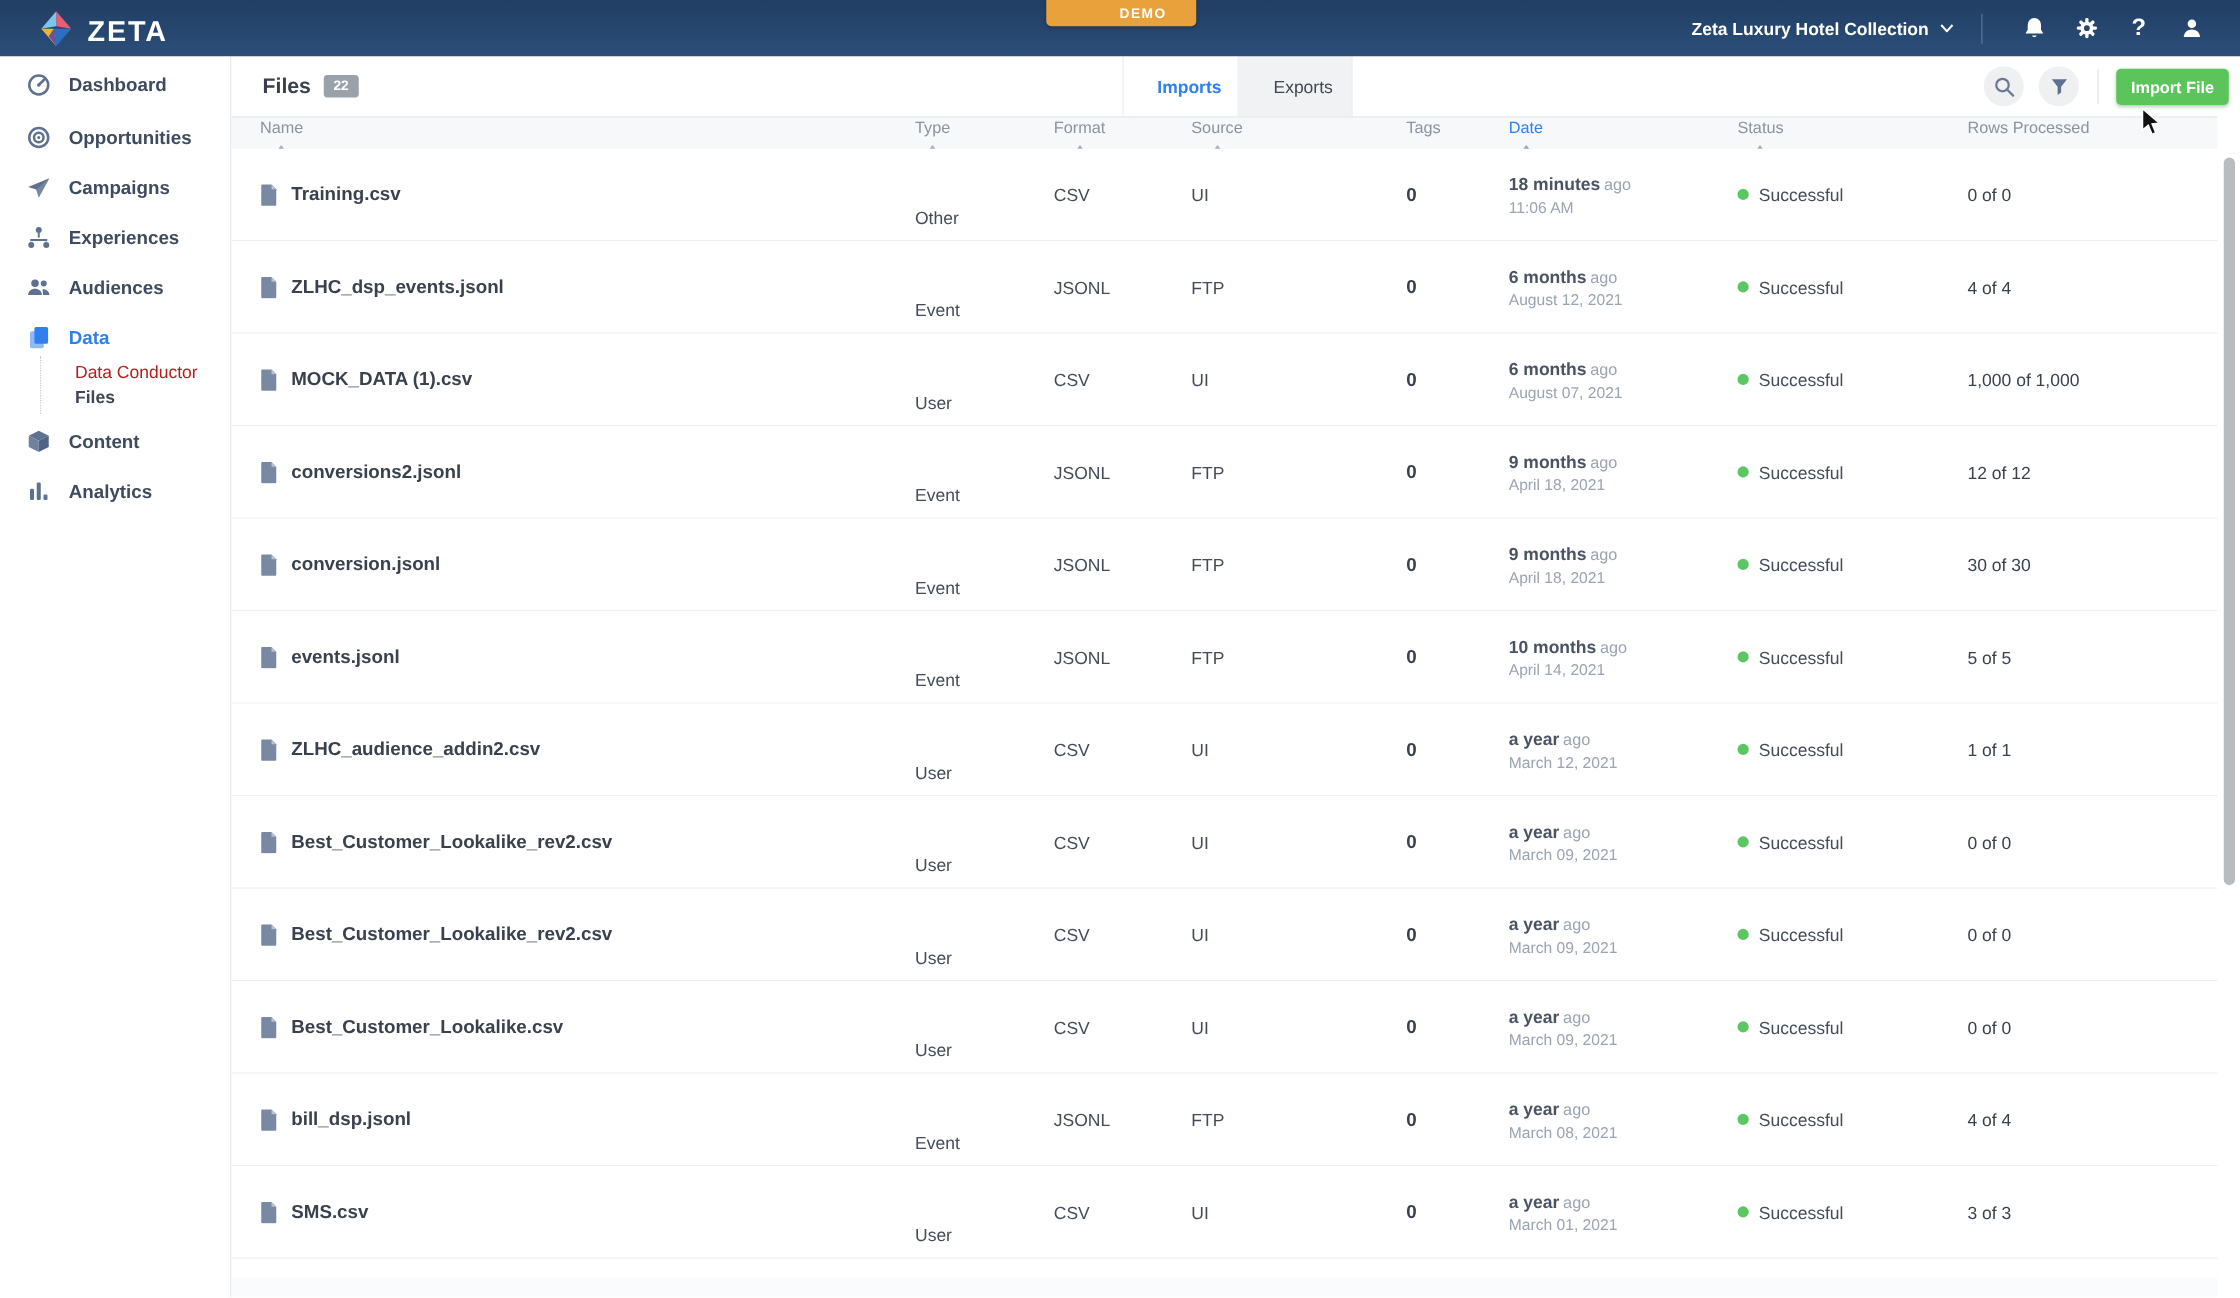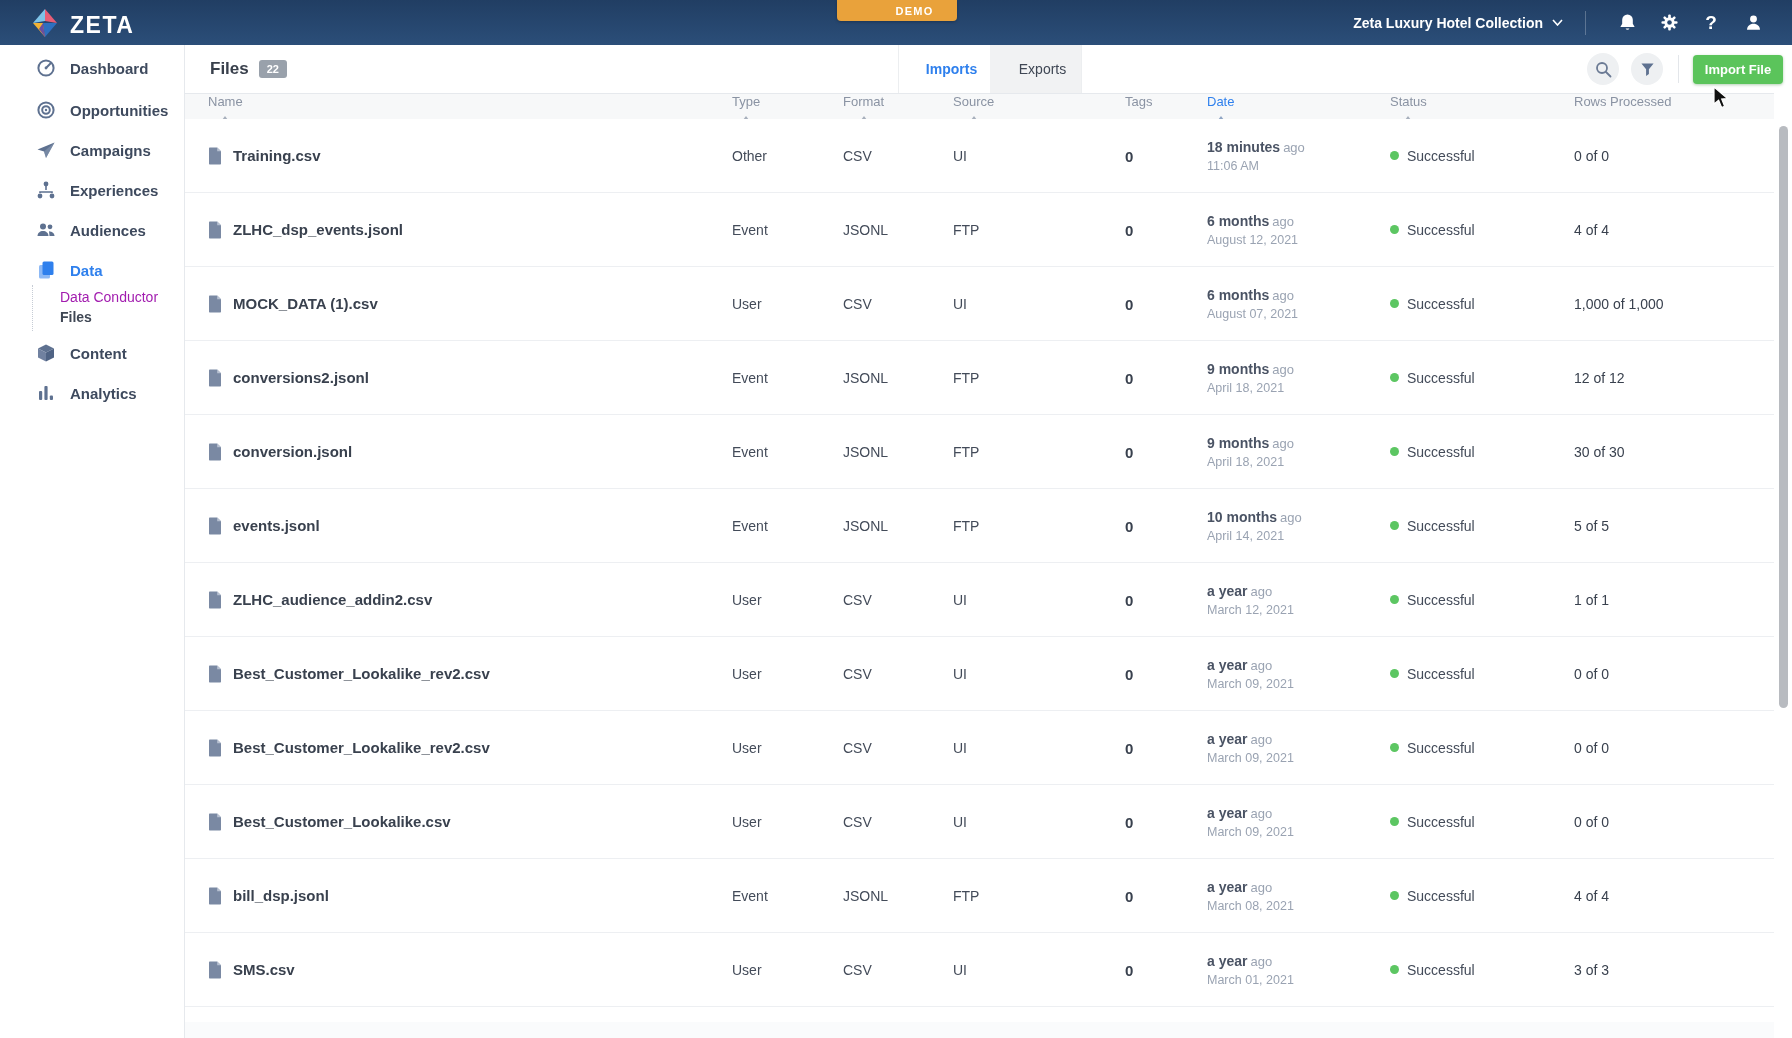--- a/index.html
+++ b/index.html
@@ -19,26 +19,26 @@
   .top-right { position:absolute; right:18px; top:0; height:45px; display:flex; align-items:center; }
   .account { color:#fff; font-size:14px; font-weight:bold; display:flex; align-items:center; cursor:pointer; }
   .chev { margin-left:9px; width:11px; height:7px; }
   .top-sep { width:1px; height:24px; background:rgba(255,255,255,.25); margin:0 20px 0 22px; }
   .top-ic { width:42px; height:45px; display:flex; align-items:center; justify-content:center; cursor:pointer; }
   .help-glyph { color:#fff; font-size:19px; font-weight:bold; }
 
   
   .sidebar { position:absolute; left:0; top:45px; width:185px; height:993px; background:#fff;
     border-right:1px solid #E6E9ED; z-index:20; }
-  .side-item { position:absolute; left:15px; width:160px; height:26px; display:flex; align-items:center; cursor:pointer; }
+  .side-item { position:absolute; left:0; width:160px; height:26px; display:flex; align-items:center; cursor:pointer; }
   .side-item .ic { position:absolute; left:21px; width:20px; height:20px; display:flex; align-items:center; justify-content:center; }
   .side-item .lbl { position:absolute; left:55px; font-size:15px; font-weight:bold; color:#3E4A5E; }
   .side-item.active .lbl { color:#2F80ED; }
   .side-sub { position:absolute; left:0; width:185px; height:20px; display:flex; align-items:center; cursor:pointer; }
-  .side-sub .lbl { position:absolute; left:60px; font-size:14px; color:#a21caf; }
+  .side-sub .lbl { position:absolute; left:60px; font-size:14px; color:#b91c1c; }
   .side-sub.active .lbl { color:#3F4754; font-weight:bold; }
   .dotline { position:absolute; left:32px; top:240px; height:46px; border-left:1px dotted #C6CCD5; }
 
   
   .main { position:absolute; left:185px; top:45px; width:1607px; height:993px; background:#fff; }
   .hbar { position:absolute; left:0; top:0; width:1607px; height:48px; background:#fff; }
   .page-title-wrap { position:absolute; left:25px; top:0; height:48px; display:flex; align-items:center; gap:10px; }
   .page-title { font-size:17px; font-weight:bold; color:#39404C; }
   .count-badge { background:#99A1AB; color:#fff; font-size:11px; font-weight:bold;
     padding:3px 8px; border-radius:3px; }
@@ -58,21 +58,21 @@
   .thead { position:absolute; left:0; top:48px; width:1589px; height:42px; background:#F7F8F9;
     border-top:1px solid #E6E9ED; border-bottom:1px solid #E9EBEE; }
   .th { position:absolute; top:0; height:42px; display:flex; align-items:center; gap:6px;
     font-size:13px; color:#8A93A3; cursor:pointer;flex-direction:column; }
   .th.sort-active { color:#2F80ED; }
   .tbody { position:absolute; left:0; top:74px; width:1589px; }
   .row { position:relative; width:1589px; height:74px; border-bottom:1px solid #EDEFF2; background:#fff; cursor:pointer; }
   .cell { position:absolute; top:50%; transform:translateY(-50%); font-size:14px; color:#434B59; white-space:nowrap; }
   .c-name { left:23px; display:flex; align-items:center; gap:11px; }
   .c-name .fname { font-size:15px; font-weight:bold; color:#39414E; }
-  .c-type { left:547px; } .c-format { left:658px; } .c-source { left:768px; }
+  .c-type { left:547px;margin-top:18px; } .c-format { left:658px; } .c-source { left:768px; }
   .c-tags { left:940px; font-size:15px; font-weight:bold; color:#39414E; }
   .c-date { left:1022px; }
   .c-date .d1 { font-size:14px; color:#4A5364; font-weight:bold; }
   .c-date .d1 .ago { font-weight:normal; color:#9AA3B2; font-size:13px; margin-left:3px; }
   .c-date .d2 { font-size:12.5px; color:#9AA3B2; margin-top:4px; }
   .c-status { left:1205px; display:flex; align-items:center; gap:8px; }
   .dot { width:9px; height:9px; border-radius:50%; background:#5CC662; display:inline-block; }
   .c-rows { left:1389px; color:#39414E; }
   .bottom-strip { position:absolute; left:0; top:977px; width:1589px; height:16px; background:#FAFBFC; }
 

